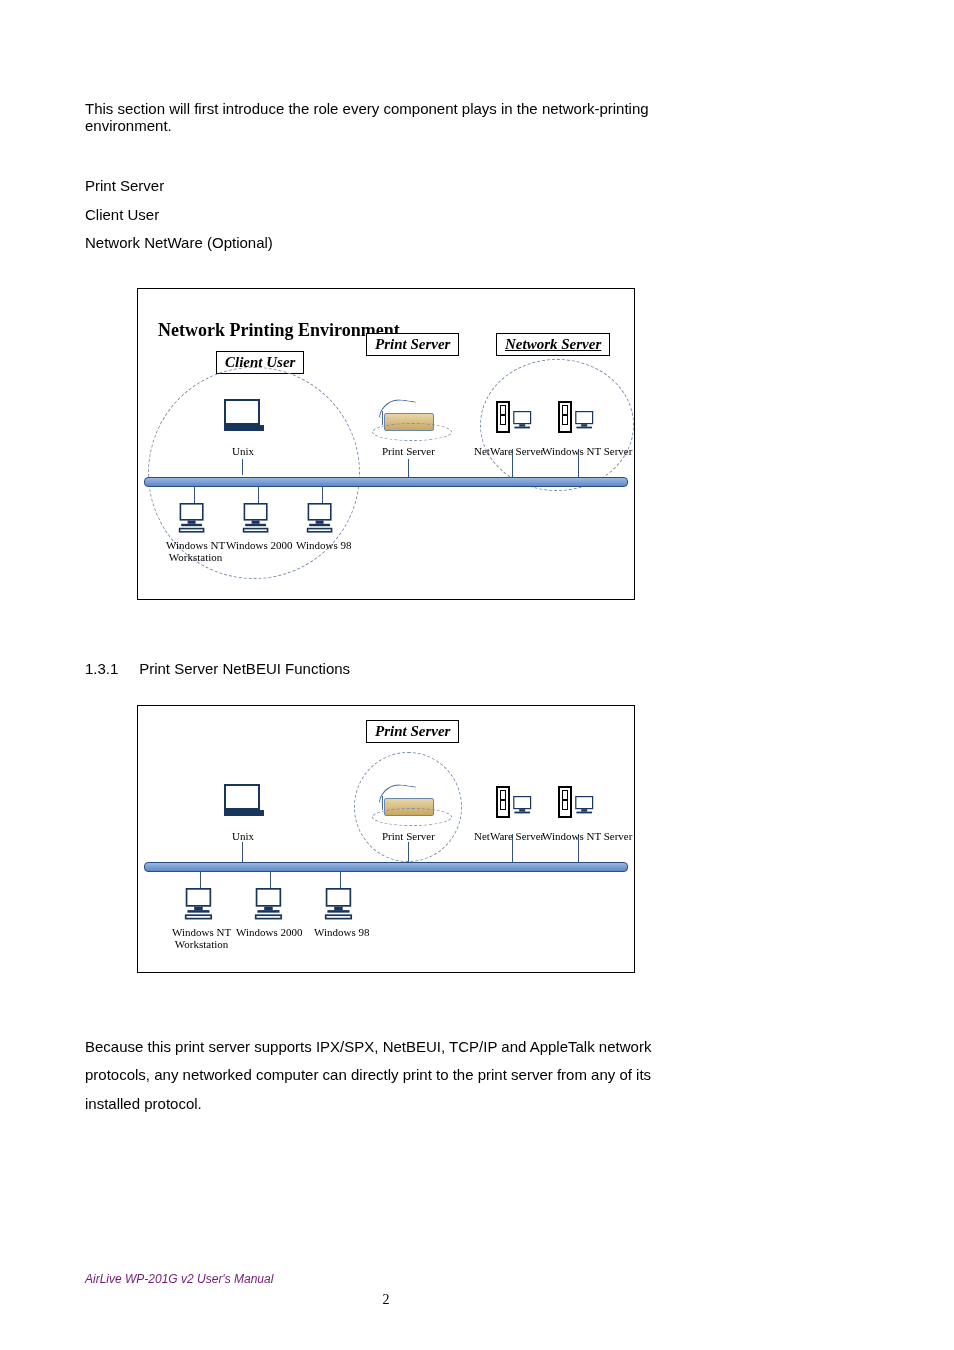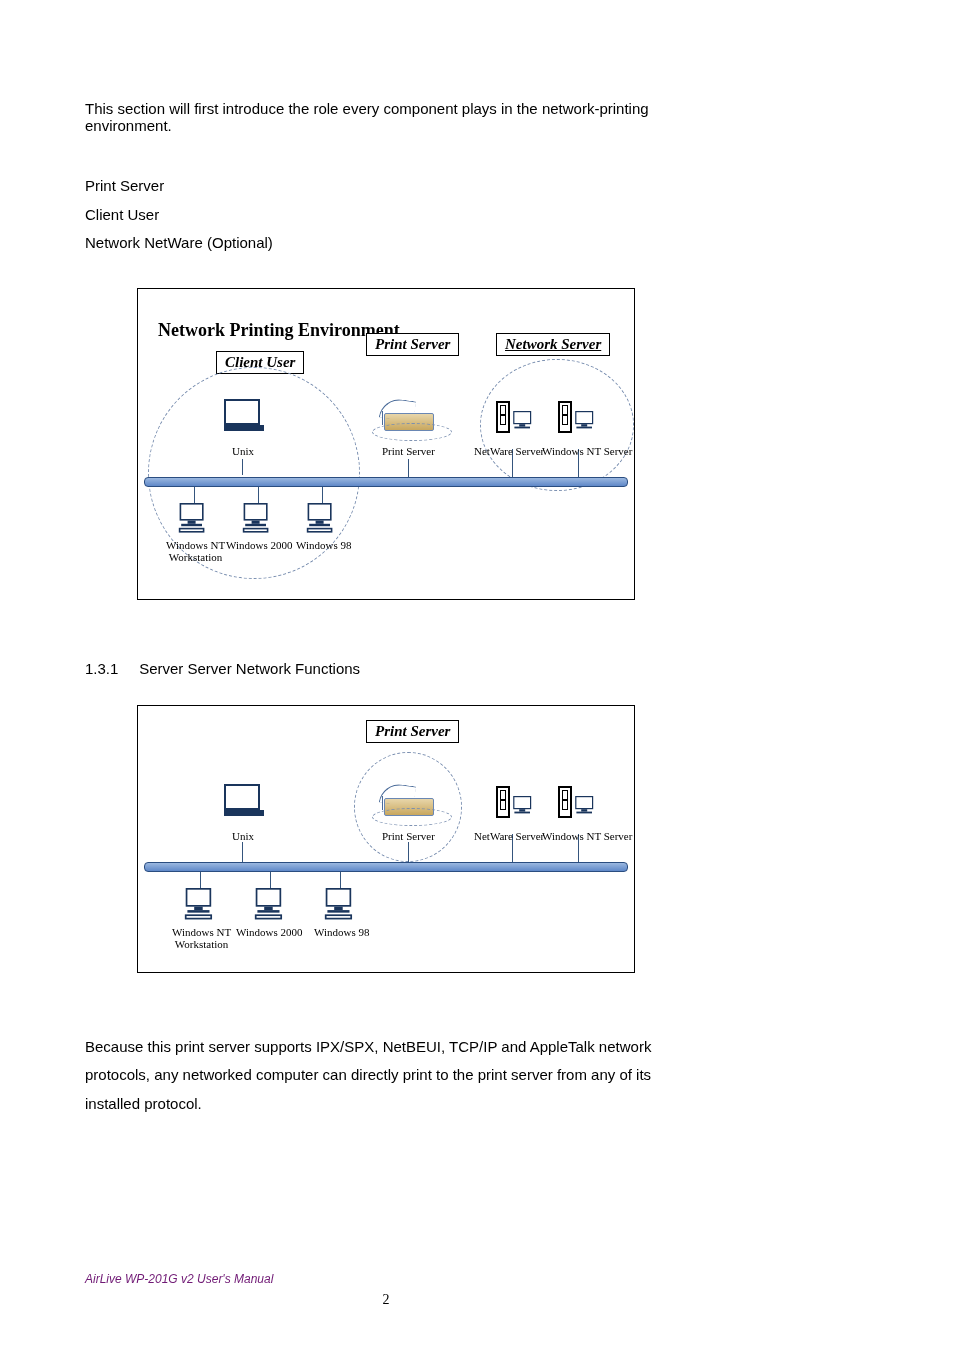--- a/index.html
+++ b/index.html
@@ -241,21 +241,21 @@
         <div class="stand"></div>
         <div class="base"></div>
         <div class="kb"></div>
     </div>
     <div class="conn" style="left:184px; top:198px; height:16px;"></div>
     <div class="caption" style="left:158px; top:250px;">Windows 98</div>
   </div>
 
   <div class="h-sec">
     <span class="num">1.3.1</span>
-    <span>Server Server Network Functions</span>
+    <span>Print Server NetBEUI Functions</span>
   </div>
 
   <div class="figure fig2">
     <div class="labelbox" style="left:228px; top:14px;">Print Server</div>
 
     <div class="ellipse ellipse-dashed" style="left:216px; top:46px; width:106px; height:108px;"></div>
 
     <div class="bus" style="left:6px; top:156px; width:482px;"></div>
 
     <div class="icon-monitor unix-term" style="left:86px; top:78px;">

